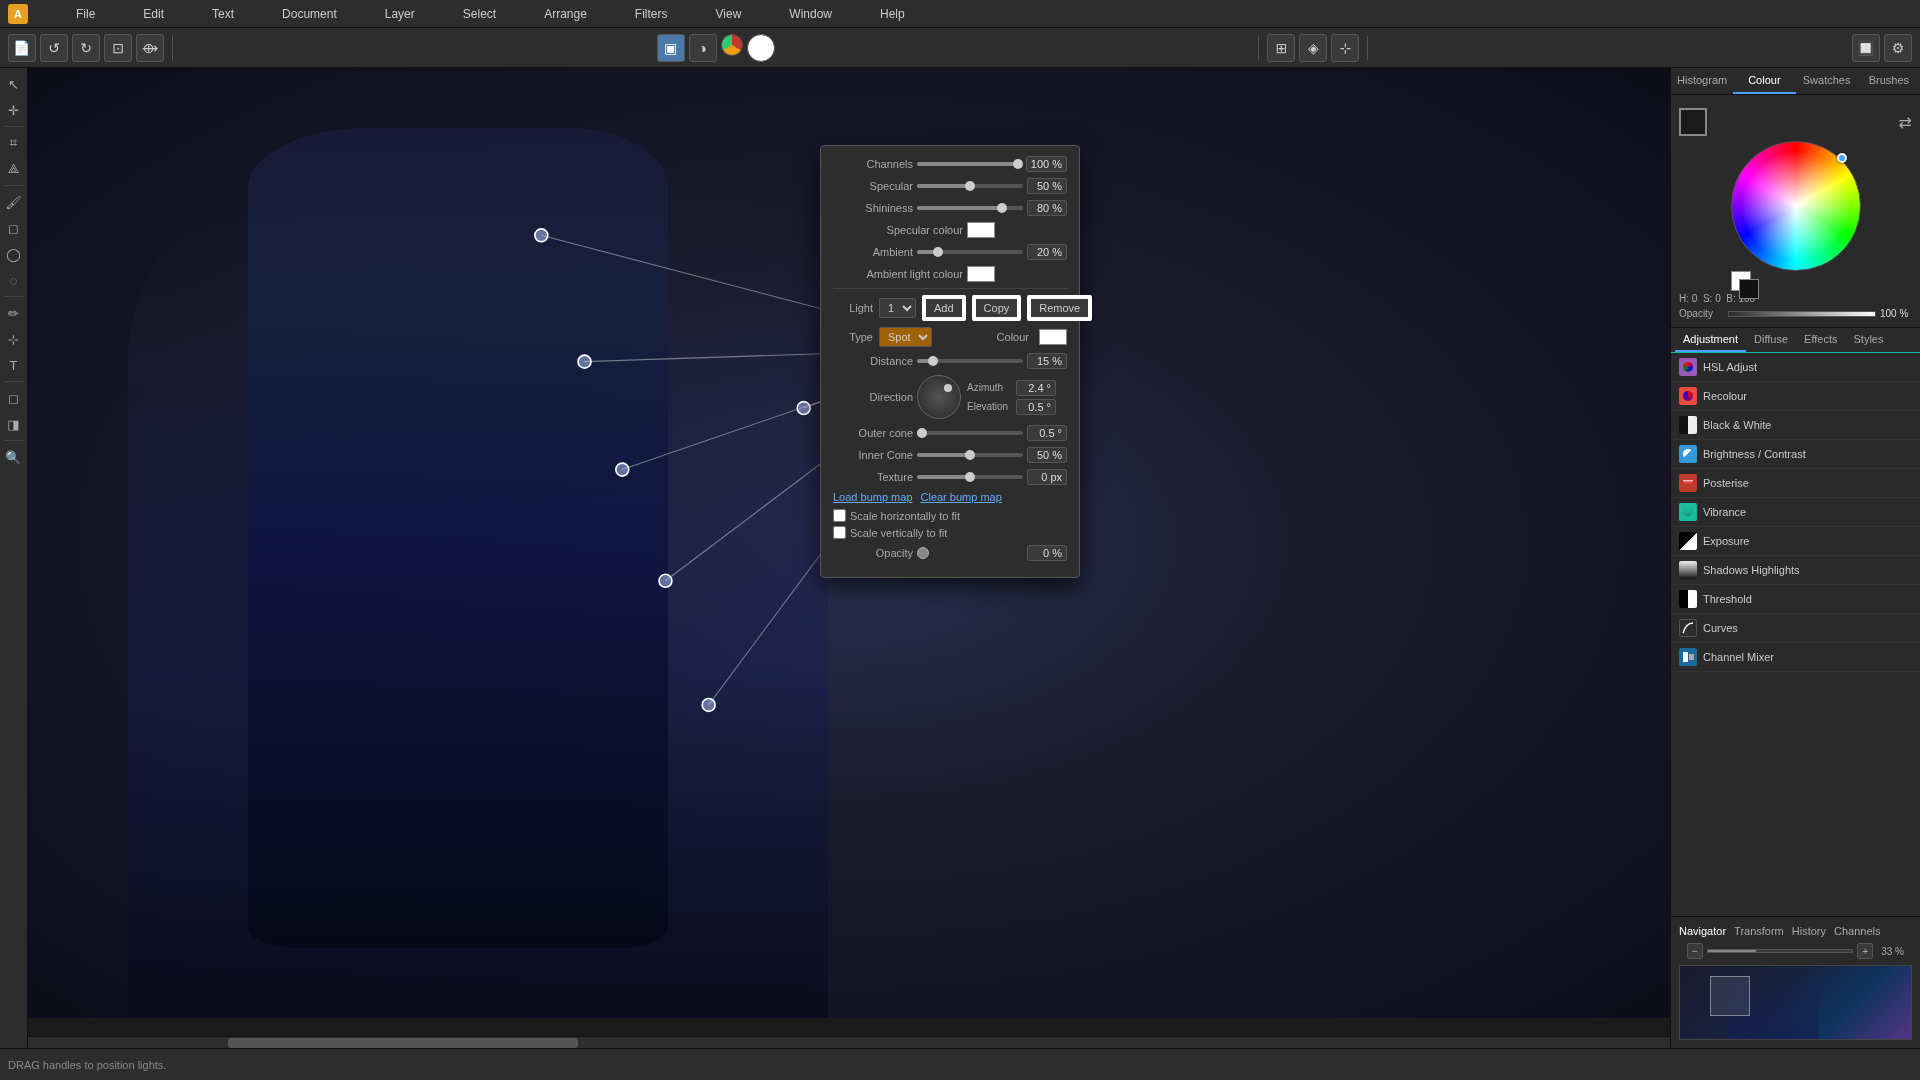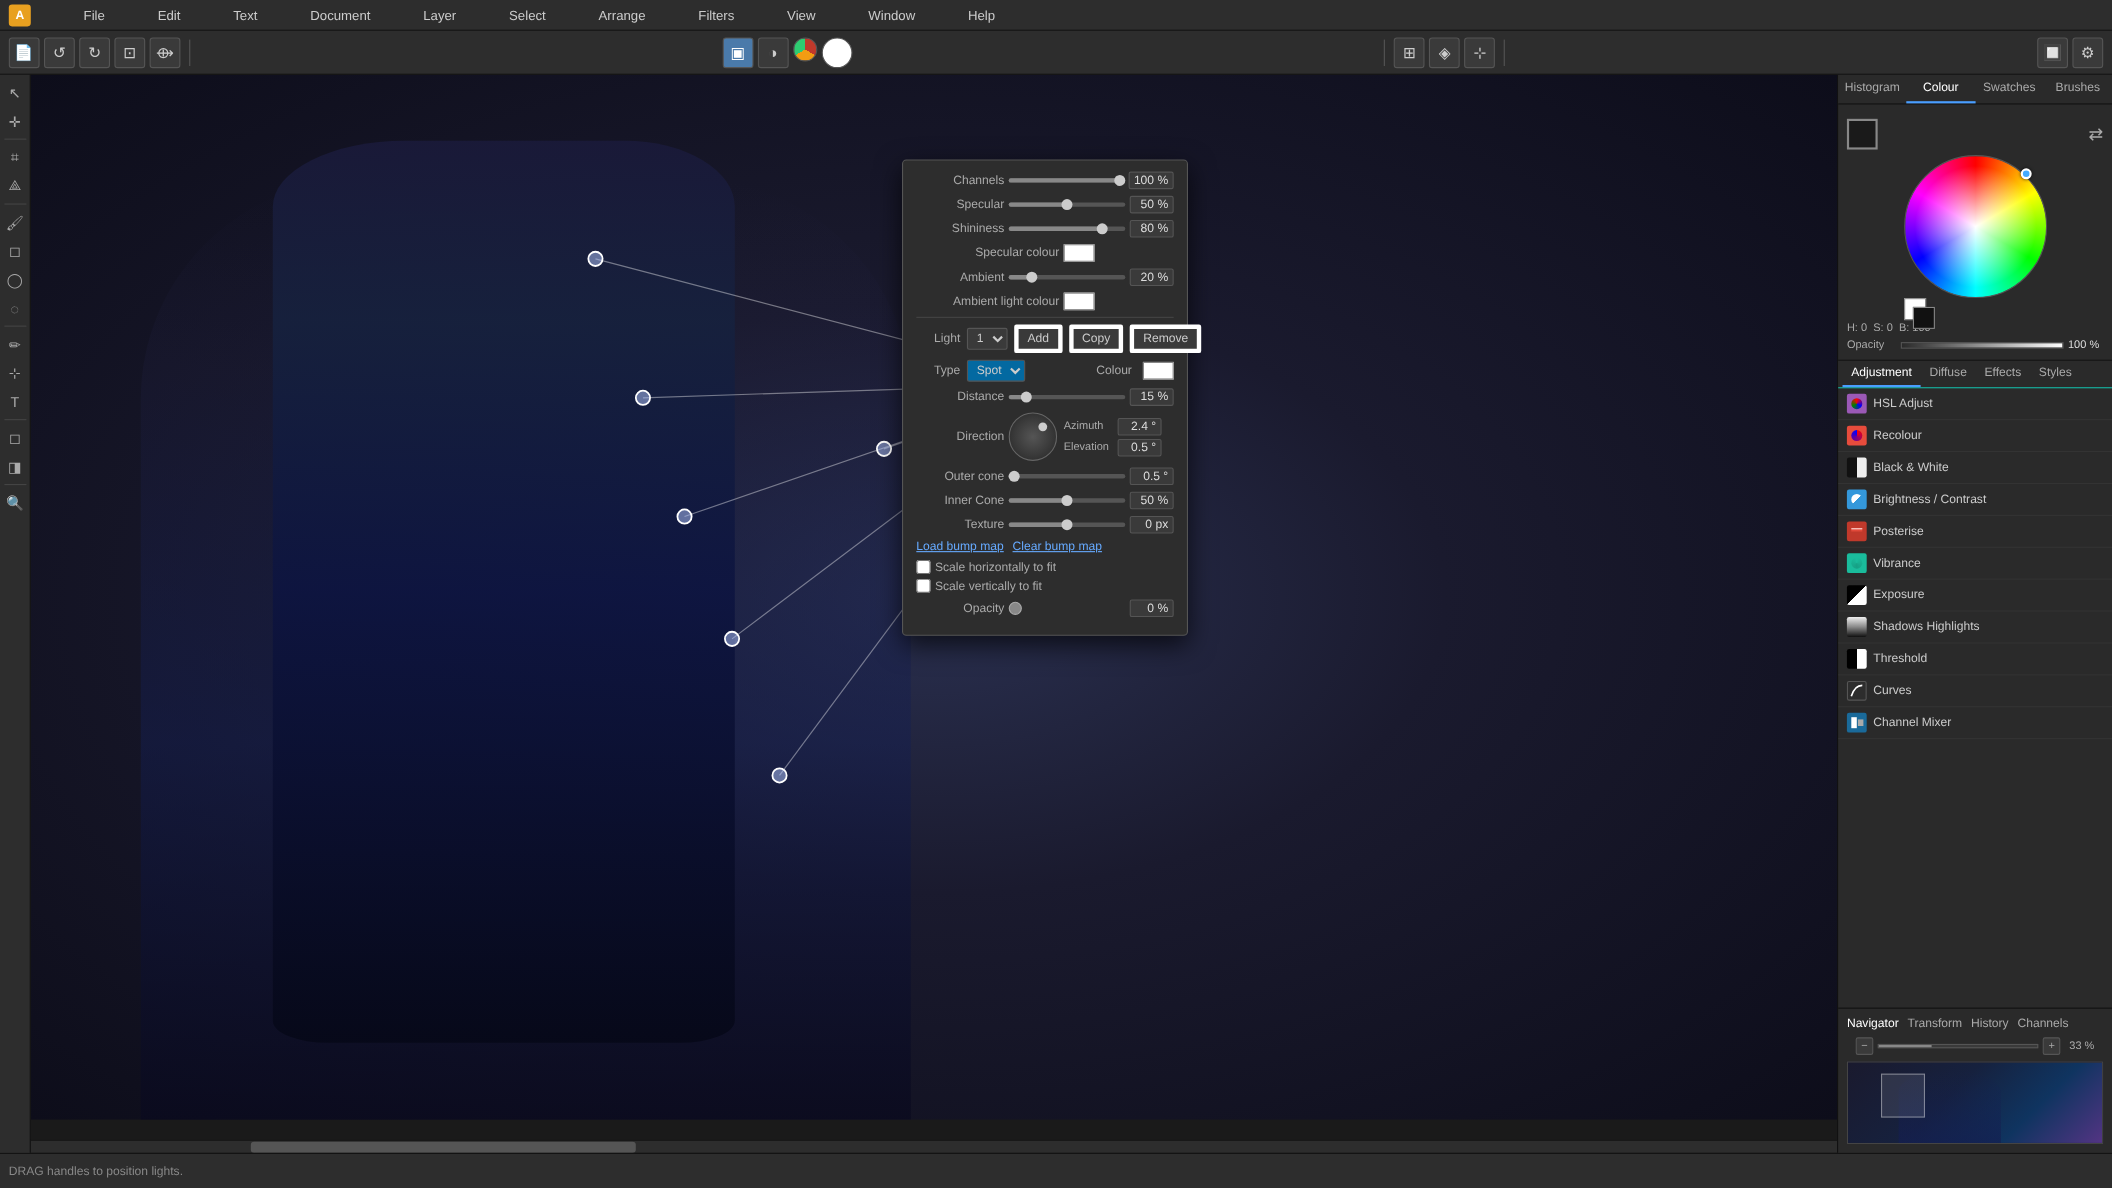--- a/index.html
+++ b/index.html
@@ -69,21 +69,21 @@
     .dialog-slider-container { flex: 1; position: relative; height: 14px; display: flex; align-items: center; }
     .dialog-slider-track { width: 100%; height: 4px; background: #555; border-radius: 2px; position: relative; }
     .dialog-slider-fill { height: 100%; background: #888; border-radius: 2px; }
     .dialog-slider-thumb { position: absolute; width: 10px; height: 10px; background: #ccc; border-radius: 50%; top: 50%; transform: translateY(-50%); cursor: pointer; }
     .dialog-value { min-width: 40px; font-size: 11px; color: #ddd; text-align: right; background: #3a3a3a; border: 1px solid #555; padding: 1px 4px; border-radius: 2px; }
     .dialog-color-swatch { width: 28px; height: 16px; background: white; border: 1px solid #888; cursor: pointer; }
     .dialog-sep { border: none; border-top: 1px solid #444; margin: 6px 0; }
     .dialog-section-row { display: flex; align-items: center; gap: 6px; margin-bottom: 6px; }
     .light-select { background: #3a3a3a; border: 1px solid #555; color: #ccc; padding: 2px 4px; font-size: 11px; border-radius: 2px; width: 50px; }
     .dialog-btn { padding: 3px 8px; background: #3a3a3a; border: 4px solid #ffffff; border-radius: 2px; color: #ccc; font-size: 11px; cursor: pointer; }
-    .type-select { background: #0369a1; border: 1px solid #555; color: #ccc; padding: 2px 4px; font-size: 11px; border-radius: 2px; }
+    .type-select { background: #a16207; border: 1px solid #555; color: #ccc; padding: 2px 4px; font-size: 11px; border-radius: 2px; }
     .direction-wheel { width: 44px; height: 44px; border-radius: 50%; background: radial-gradient(circle, #555 0%, #333 70%, #222 100%); border: 1px solid #666; position: relative; cursor: pointer; display: flex; align-items: center; justify-content: center; }
     .direction-dot { width: 8px; height: 8px; background: #ccc; border-radius: 50%; position: absolute; top: 8px; right: 8px; }
     .checkbox-label { display: flex; align-items: center; gap: 4px; font-size: 11px; color: #aaa; cursor: pointer; }
     .checkbox-label input { cursor: pointer; }
     .dialog-footer { display: flex; align-items: center; justify-content: space-between; padding: 8px 12px; border-top: 1px solid #444; background: #2a2a2a; border-radius: 0 0 4px 4px; }
     .footer-icons { display: flex; gap: 4px; }
     .footer-icon { width: 16px; height: 16px; border-radius: 50%; cursor: pointer; }
     .apply-btn { padding: 5px 16px; background: #4a7aaa; border: 1px solid #5a8abb; border-radius: 3px; color: white; font-size: 12px; cursor: pointer; }
     .cancel-btn { padding: 5px 12px; background: #3a3a3a; border: 1px solid #555; border-radius: 3px; color: #ccc; font-size: 12px; cursor: pointer; }
 

